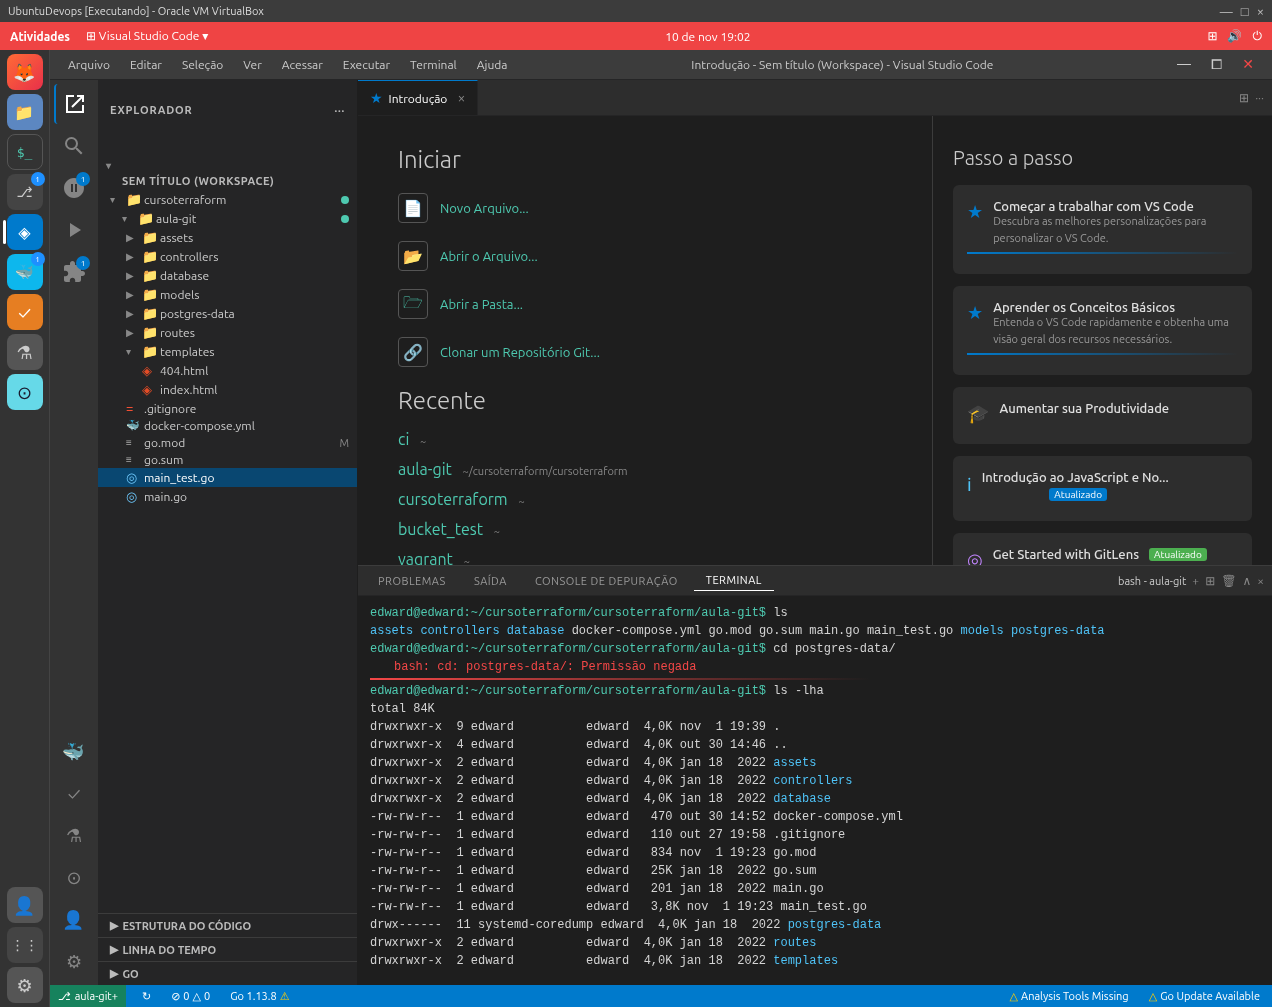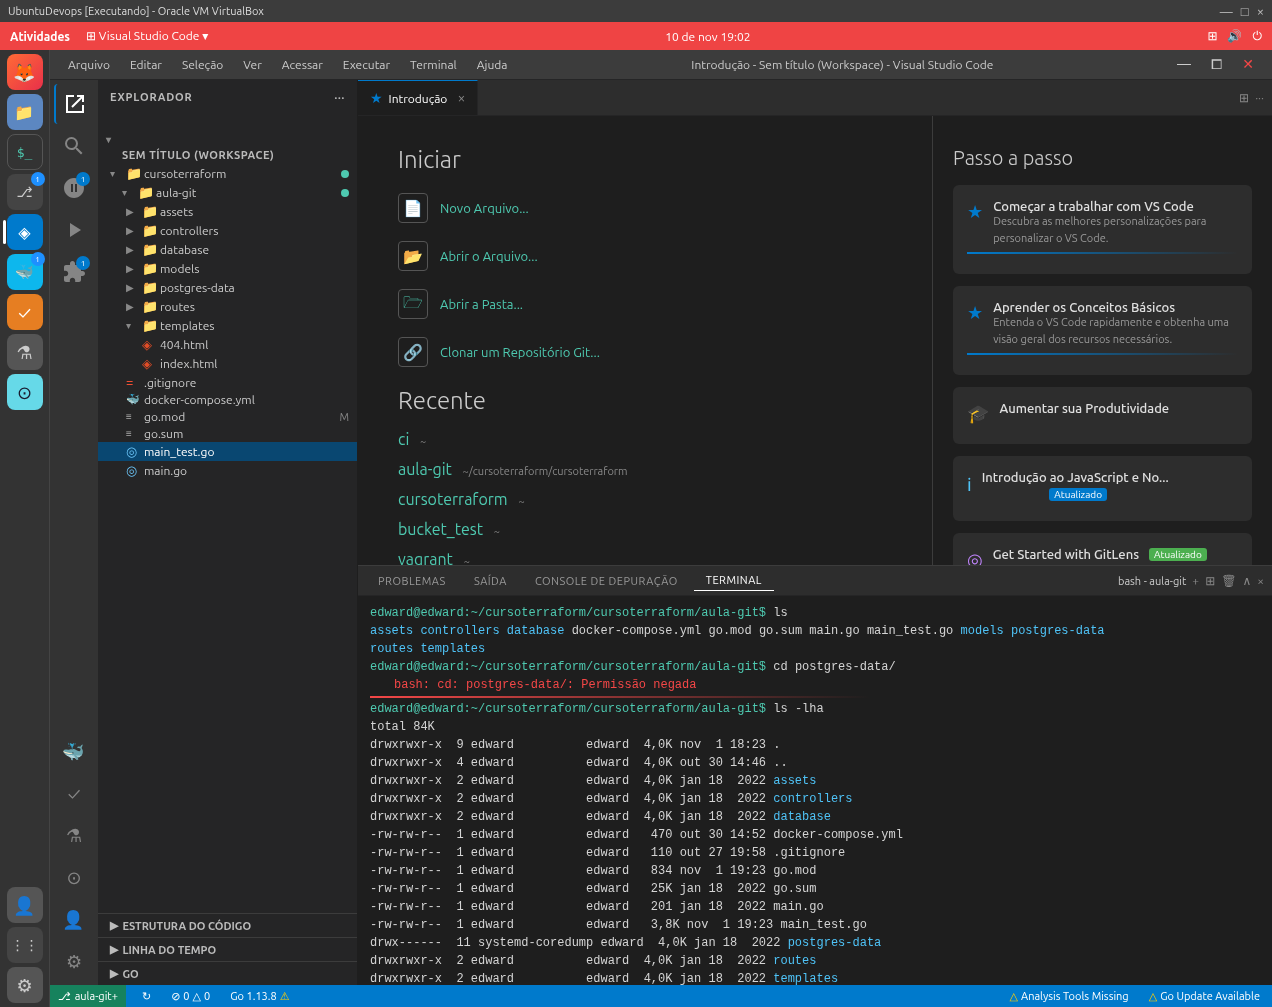--- a/index.html
+++ b/index.html
@@ -210,21 +210,21 @@
     .sidebar {
       width: 260px;
       background: #252526;
       display: flex;
       flex-direction: column;
       flex-shrink: 0;
       border-right: 1px solid #1e1e1e;
       overflow: hidden;
     }
     .sidebar-title {
-      padding: 11px 12px;
+      padding: 24px 12px;
       font-size: 11px;
       font-weight: 600;
       color: #bbb;
       letter-spacing: 0.8px;
       display: flex;
       justify-content: space-between;
       align-items: center;
       flex-shrink: 0;
     }
     .sidebar-content {
@@ -880,44 +880,41 @@
             <div class="terminal-content">
 
               <div>
                 <span class="term-prompt">edward@edward:~/cursoterraform/cursoterraform/aula-git$</span>
                 <span class="term-cmd"> ls</span>
               </div>
 
               <div>
                 <span class="term-dir">assets  </span><span class="term-dir">controllers  </span><span class="term-dir">database  </span><span>docker-compose.yml  go.mod  go.sum  main.go  main_test.go  </span><span class="term-dir">models  </span><span class="term-dir">postgres-data</span>
               </div>
-              <div>
-                <span class="term-dir">routes  </span><span class="term-dir">templates</span>
-              </div>
 
               <div>
                 <span class="term-prompt">edward@edward:~/cursoterraform/cursoterraform/aula-git$</span>
                 <span class="term-cmd"> cd postgres-data/</span>
               </div>
 
               <div class="arrow-line">
                 <span class="term-error">bash: cd: postgres-data/: Permissão negada</span>
               </div>
 
               <div style="margin: 2px 0; display:flex; align-items:center;">
                 <div style="flex:1; height:2px; background: linear-gradient(to right, #f44747, transparent); max-width:500px;"></div>
               </div>
 
               <div>
                 <span class="term-prompt">edward@edward:~/cursoterraform/cursoterraform/aula-git$</span>
                 <span class="term-cmd"> ls -lha</span>
               </div>
               <div>total 84K</div>
 
-              <div style="white-space:pre;"><span>drwxrwxr-x  9 edward          edward  4,0K nov  1 18:23 .</span></div>
+              <div style="white-space:pre;"><span>drwxrwxr-x  9 edward          edward  4,0K nov  1 19:39 .</span></div>
               <div style="white-space:pre;"><span>drwxrwxr-x  4 edward          edward  4,0K out 30 14:46 ..</span></div>
               <div style="white-space:pre;"><span>drwxrwxr-x  2 edward          edward  4,0K jan 18  2022 </span><span class="term-dir">assets</span></div>
               <div style="white-space:pre;"><span>drwxrwxr-x  2 edward          edward  4,0K jan 18  2022 </span><span class="term-dir">controllers</span></div>
               <div style="white-space:pre;"><span>drwxrwxr-x  2 edward          edward  4,0K jan 18  2022 </span><span class="term-dir">database</span></div>
               <div style="white-space:pre;"><span>-rw-rw-r--  1 edward          edward   470 out 30 14:52 docker-compose.yml</span></div>
               <div style="white-space:pre;"><span>-rw-rw-r--  1 edward          edward   110 out 27 19:58 .gitignore</span></div>
               <div style="white-space:pre;"><span>-rw-rw-r--  1 edward          edward   834 nov  1 19:23 go.mod</span></div>
               <div style="white-space:pre;"><span>-rw-rw-r--  1 edward          edward   25K jan 18  2022 go.sum</span></div>
               <div style="white-space:pre;"><span>-rw-rw-r--  1 edward          edward   201 jan 18  2022 main.go</span></div>
               <div style="white-space:pre;"><span>-rw-rw-r--  1 edward          edward   3,8K nov  1 19:23 main_test.go</span></div>

